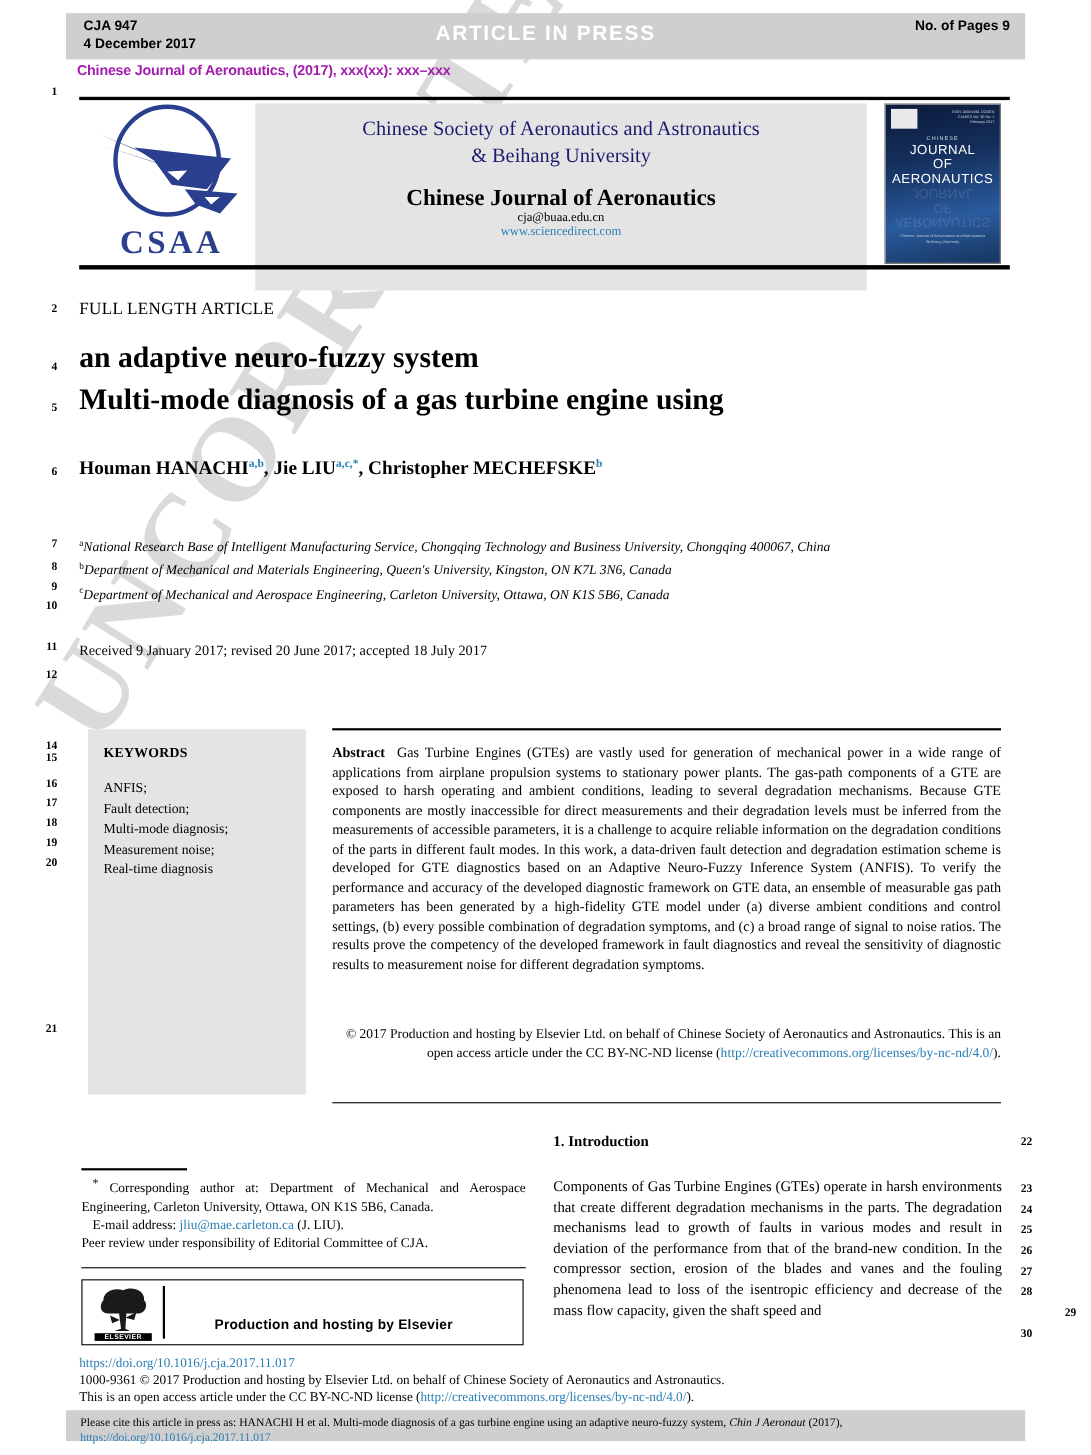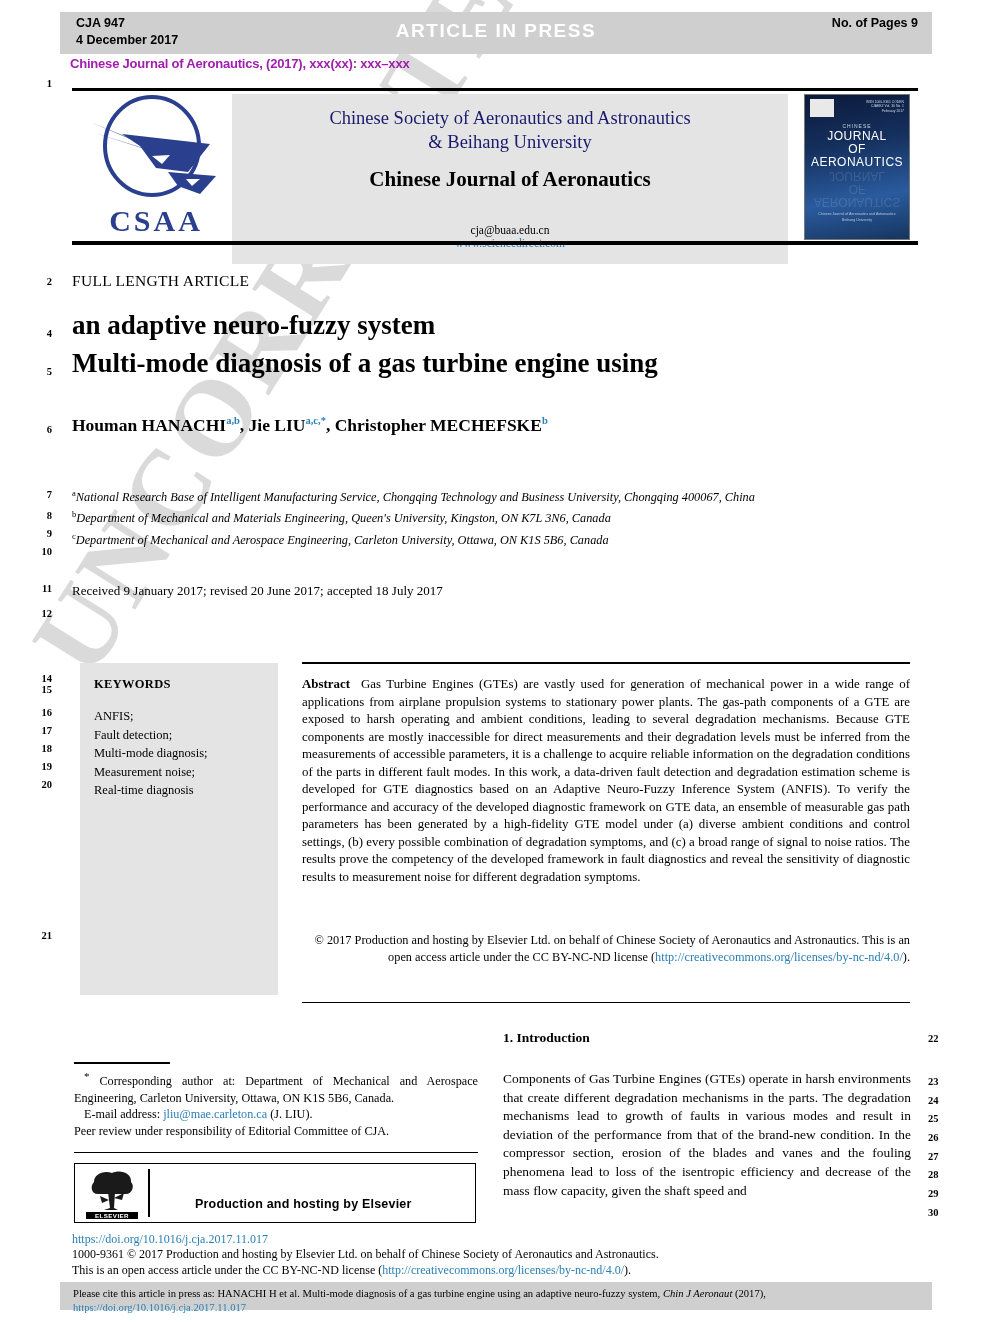--- a/index.html
+++ b/index.html
@@ -155,21 +155,21 @@
   .jtitle {
     font-family: "Liberation Serif", serif;
     font-size: 21px;
     font-weight: bold;
     margin-top: 13px;
     color: #000;
   }
   .jmail {
     font-family: "Liberation Serif", serif;
     font-size: 11.5px;
-    margin-top: 32px;
+    margin-top: 0;
     color: #000;
   }
   .jurl {
     font-family: "Liberation Serif", serif;
     font-size: 11.5px;
     color: #2a7fb5;
     margin-top: 1px;
   }
   .cover {
     position: absolute;
@@ -660,17 +660,17 @@
       <div class="lnum left" style="top: 761px;">19</div>
       <div class="lnum left" style="top: 779px;">20</div>
       <div class="lnum left" style="top: 930px;">21</div>
       <div class="lnum right" style="top: 1033px;">22</div>
       <div class="lnum right" style="top: 1076px;">23</div>
       <div class="lnum right" style="top: 1095px;">24</div>
       <div class="lnum right" style="top: 1113px;">25</div>
       <div class="lnum right" style="top: 1132px;">26</div>
       <div class="lnum right" style="top: 1151px;">27</div>
       <div class="lnum right" style="top: 1169px;">28</div>
-      <div class="lnum right" style="top: 1188px;">29</div>
+      <div class="lnum right" style="top: 1188px; margin-left: 40px;">29</div>
       <div class="lnum right" style="top: 1207px;">30</div>
     </div>
 
 </div>
 
 </body></html>

